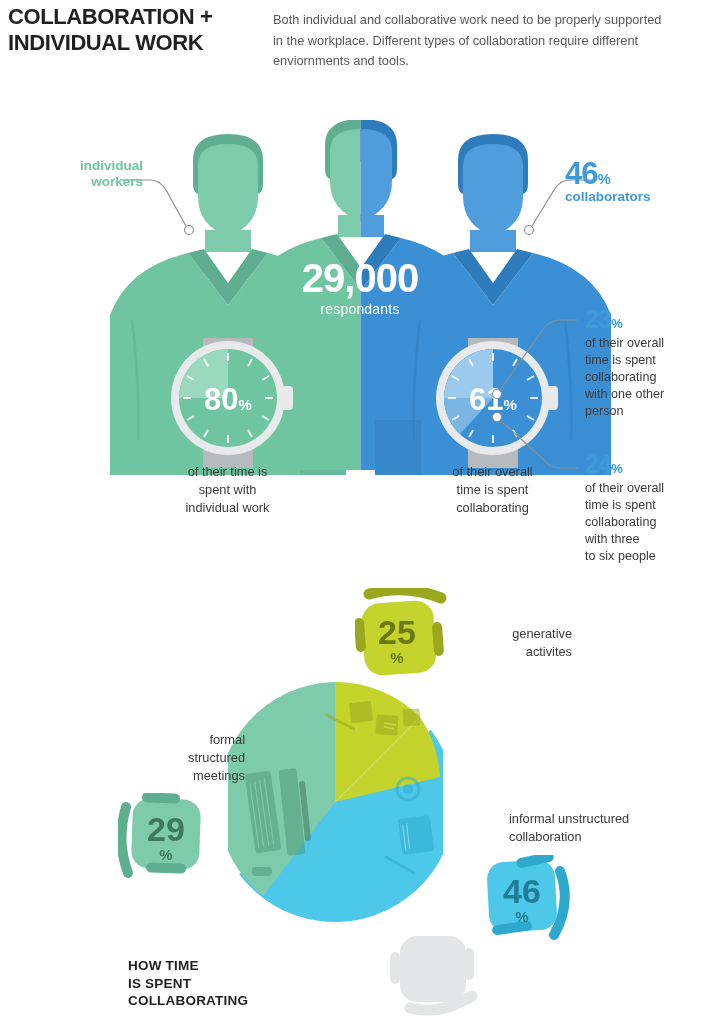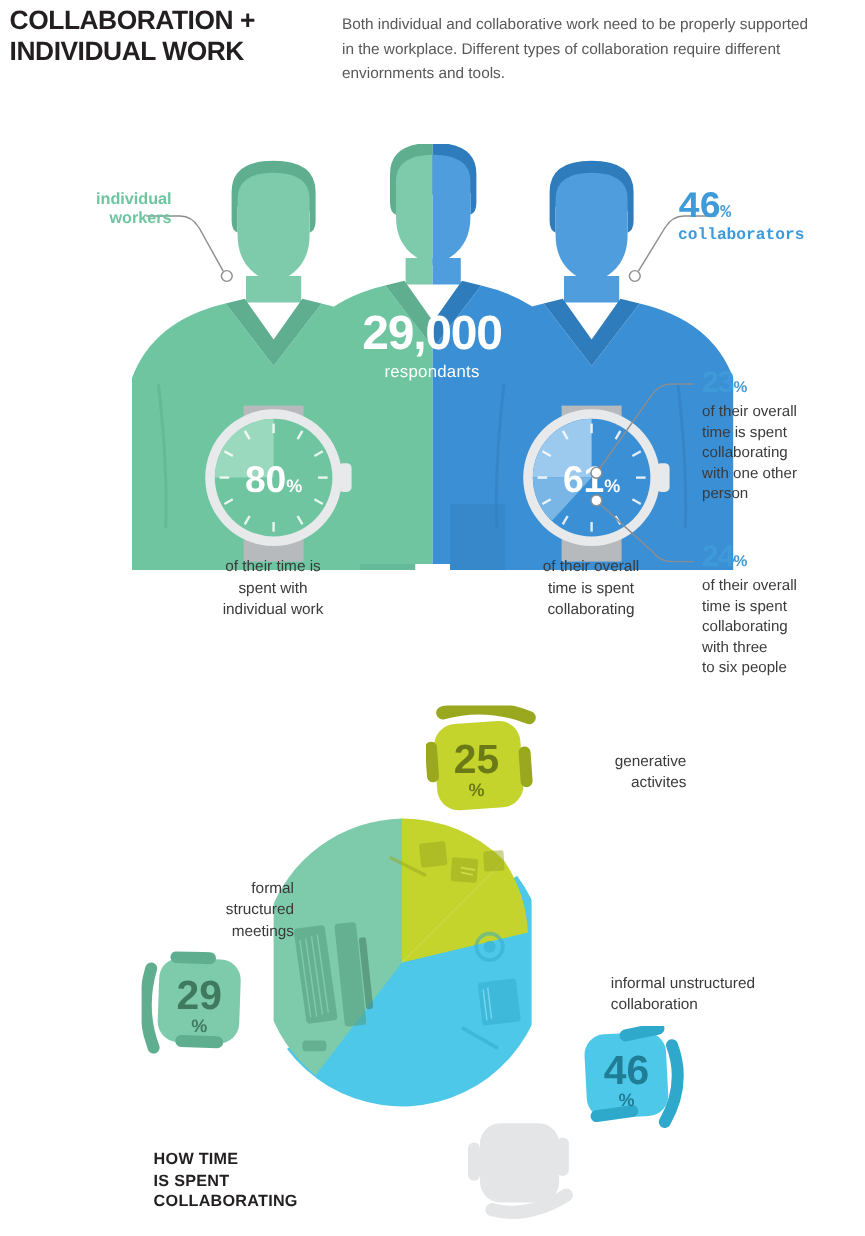--- a/index.html
+++ b/index.html
@@ -13,30 +13,30 @@
   .stage{position:relative;width:721px;height:1030px;}
 
   
   #header-title{
     position:absolute;left:8px;top:4px;width:250px;
     font-size:22px;line-height:1.18;font-weight:bold;
     letter-spacing:-0.4px;color:#231f20;
   }
   #header-desc{
     position:absolute;left:273px;top:10px;width:400px;
-    font-size:12.8px;line-height:1.62;color:#58585b;margin-left:12px;
+    font-size:12.8px;line-height:1.62;color:#58585b;
   }
 
   
   .statbig{font-size:31px;font-weight:bold;letter-spacing:-1px;line-height:1;}
   .statpct{font-size:15px;font-weight:bold;}
   .statsub{font-size:13.5px;font-weight:bold;line-height:1.16;}
 
   #stat-left{position:absolute;left:33px;top:158px;width:110px;text-align:right;color:#6ec5a0;}
-  #stat-right{position:absolute;left:565px;top:158px;width:135px;text-align:left;color:#3f9ad9;font-family:Liberation Mono, monospace;}
+  #stat-right{position:absolute;left:565px;top:158px;width:135px;text-align:left;color:#3f9ad9;}
   #stat-right .statsub{white-space:nowrap;}
 
   
   #people{position:absolute;left:0;top:120px;width:721px;height:380px;}
 
   
   #respondents-block{position:absolute;left:225px;top:258px;width:270px;text-align:center;color:#fff;}
   #respondents-number{font-size:40px;font-weight:bold;line-height:1;letter-spacing:-1px;}
   #respondents-label{font-size:14px;font-weight:normal;letter-spacing:0.2px;margin-top:3px;}
 

